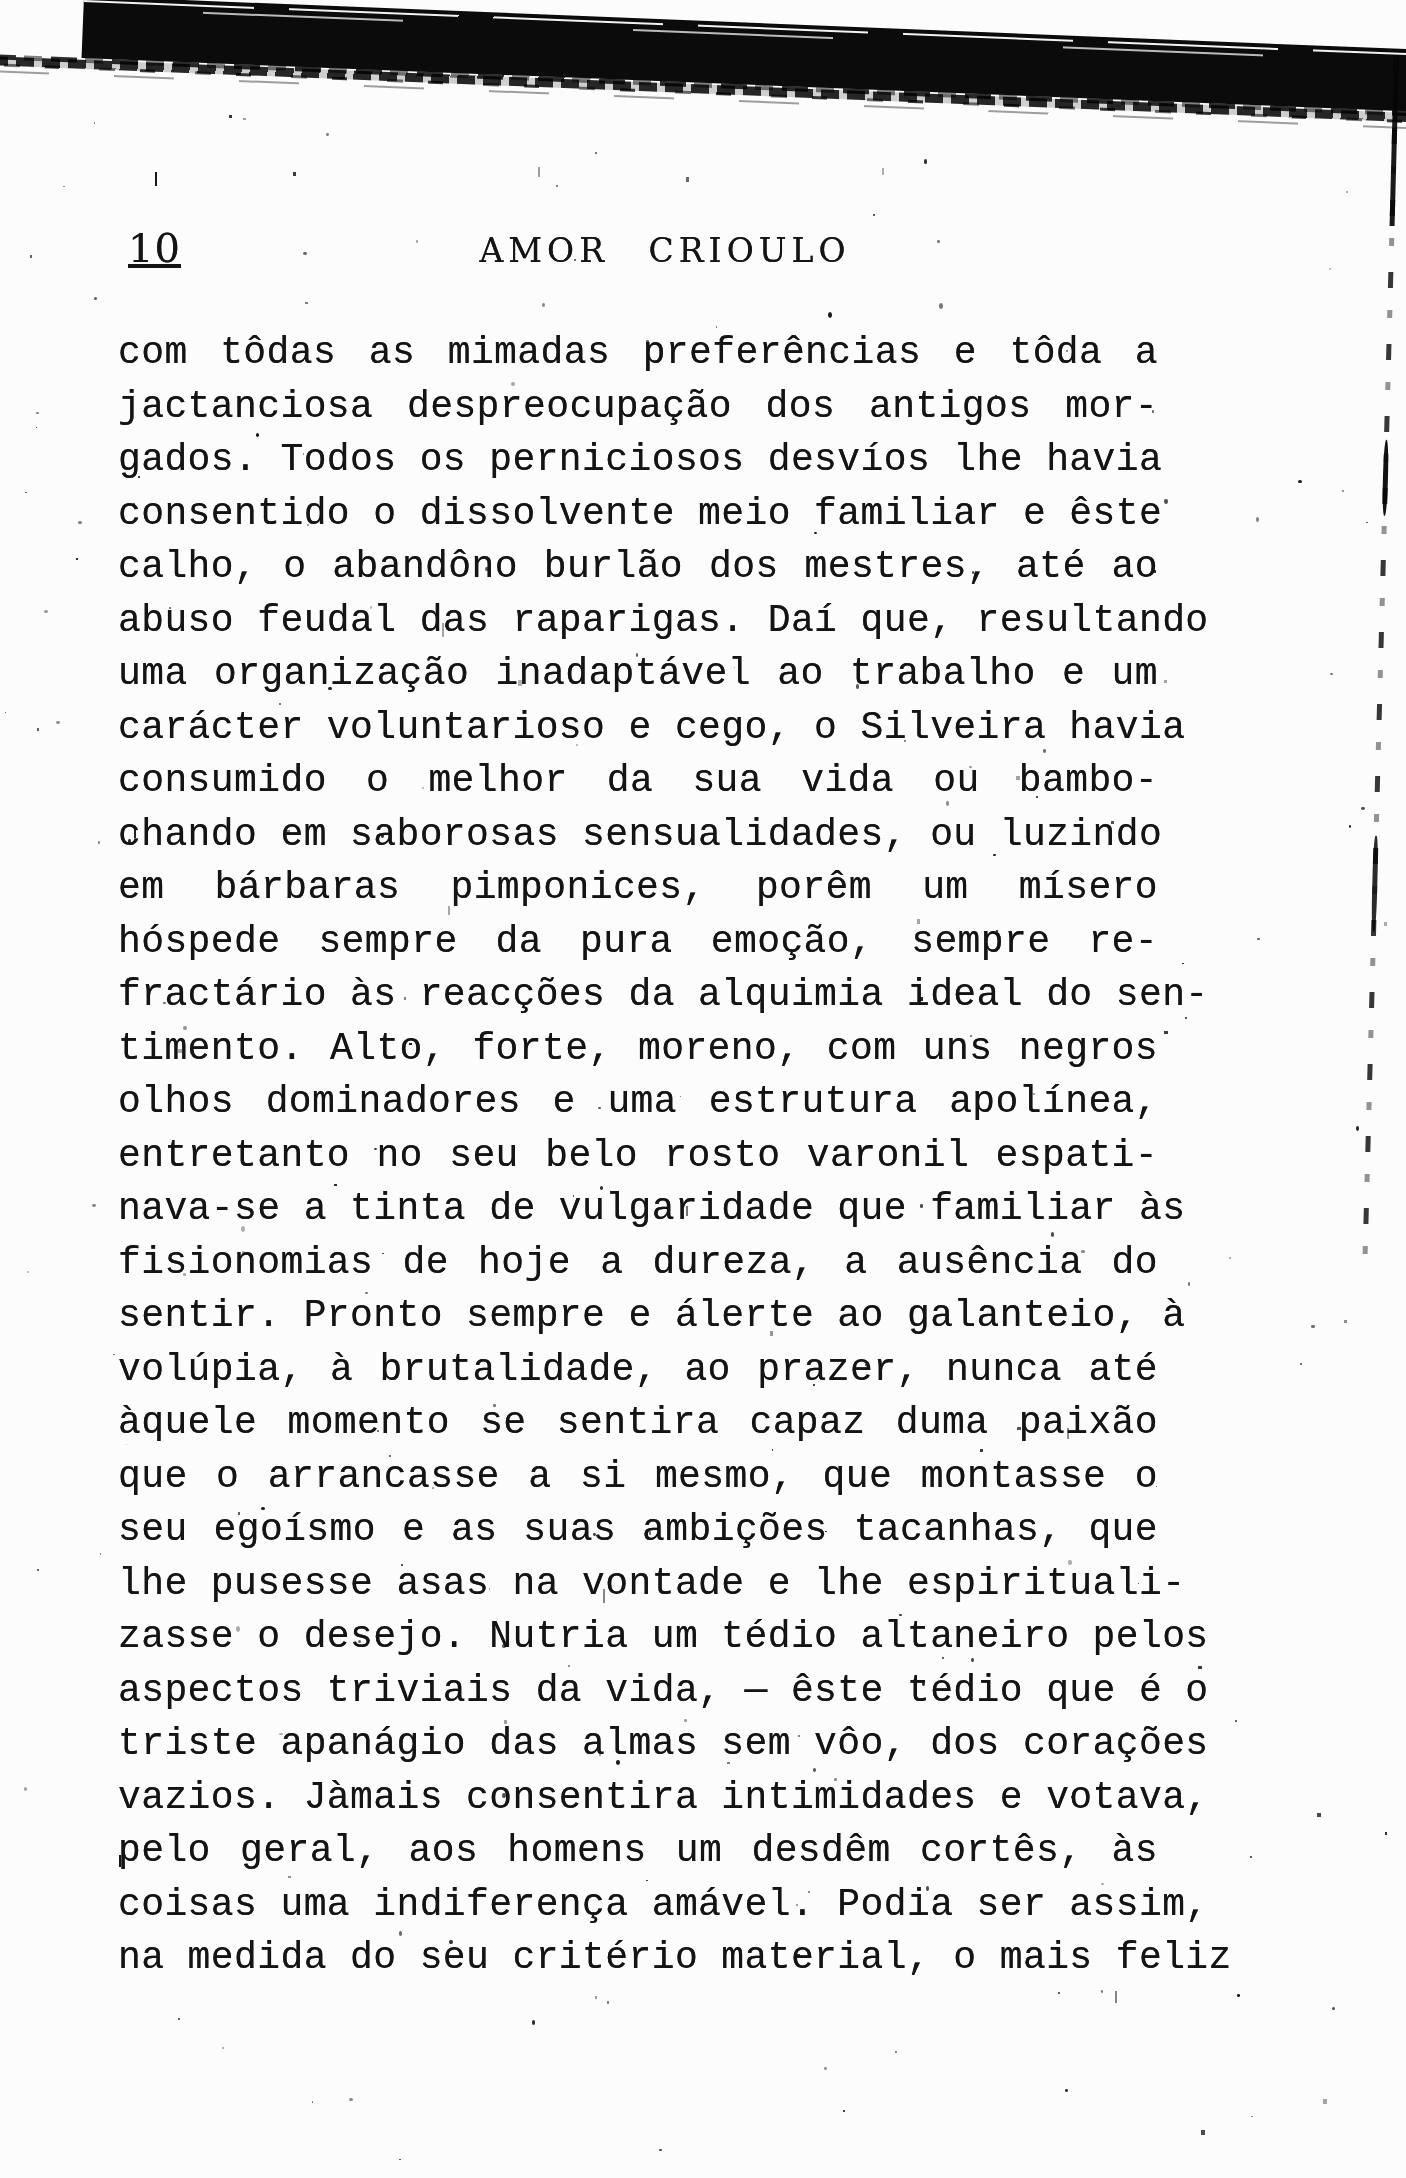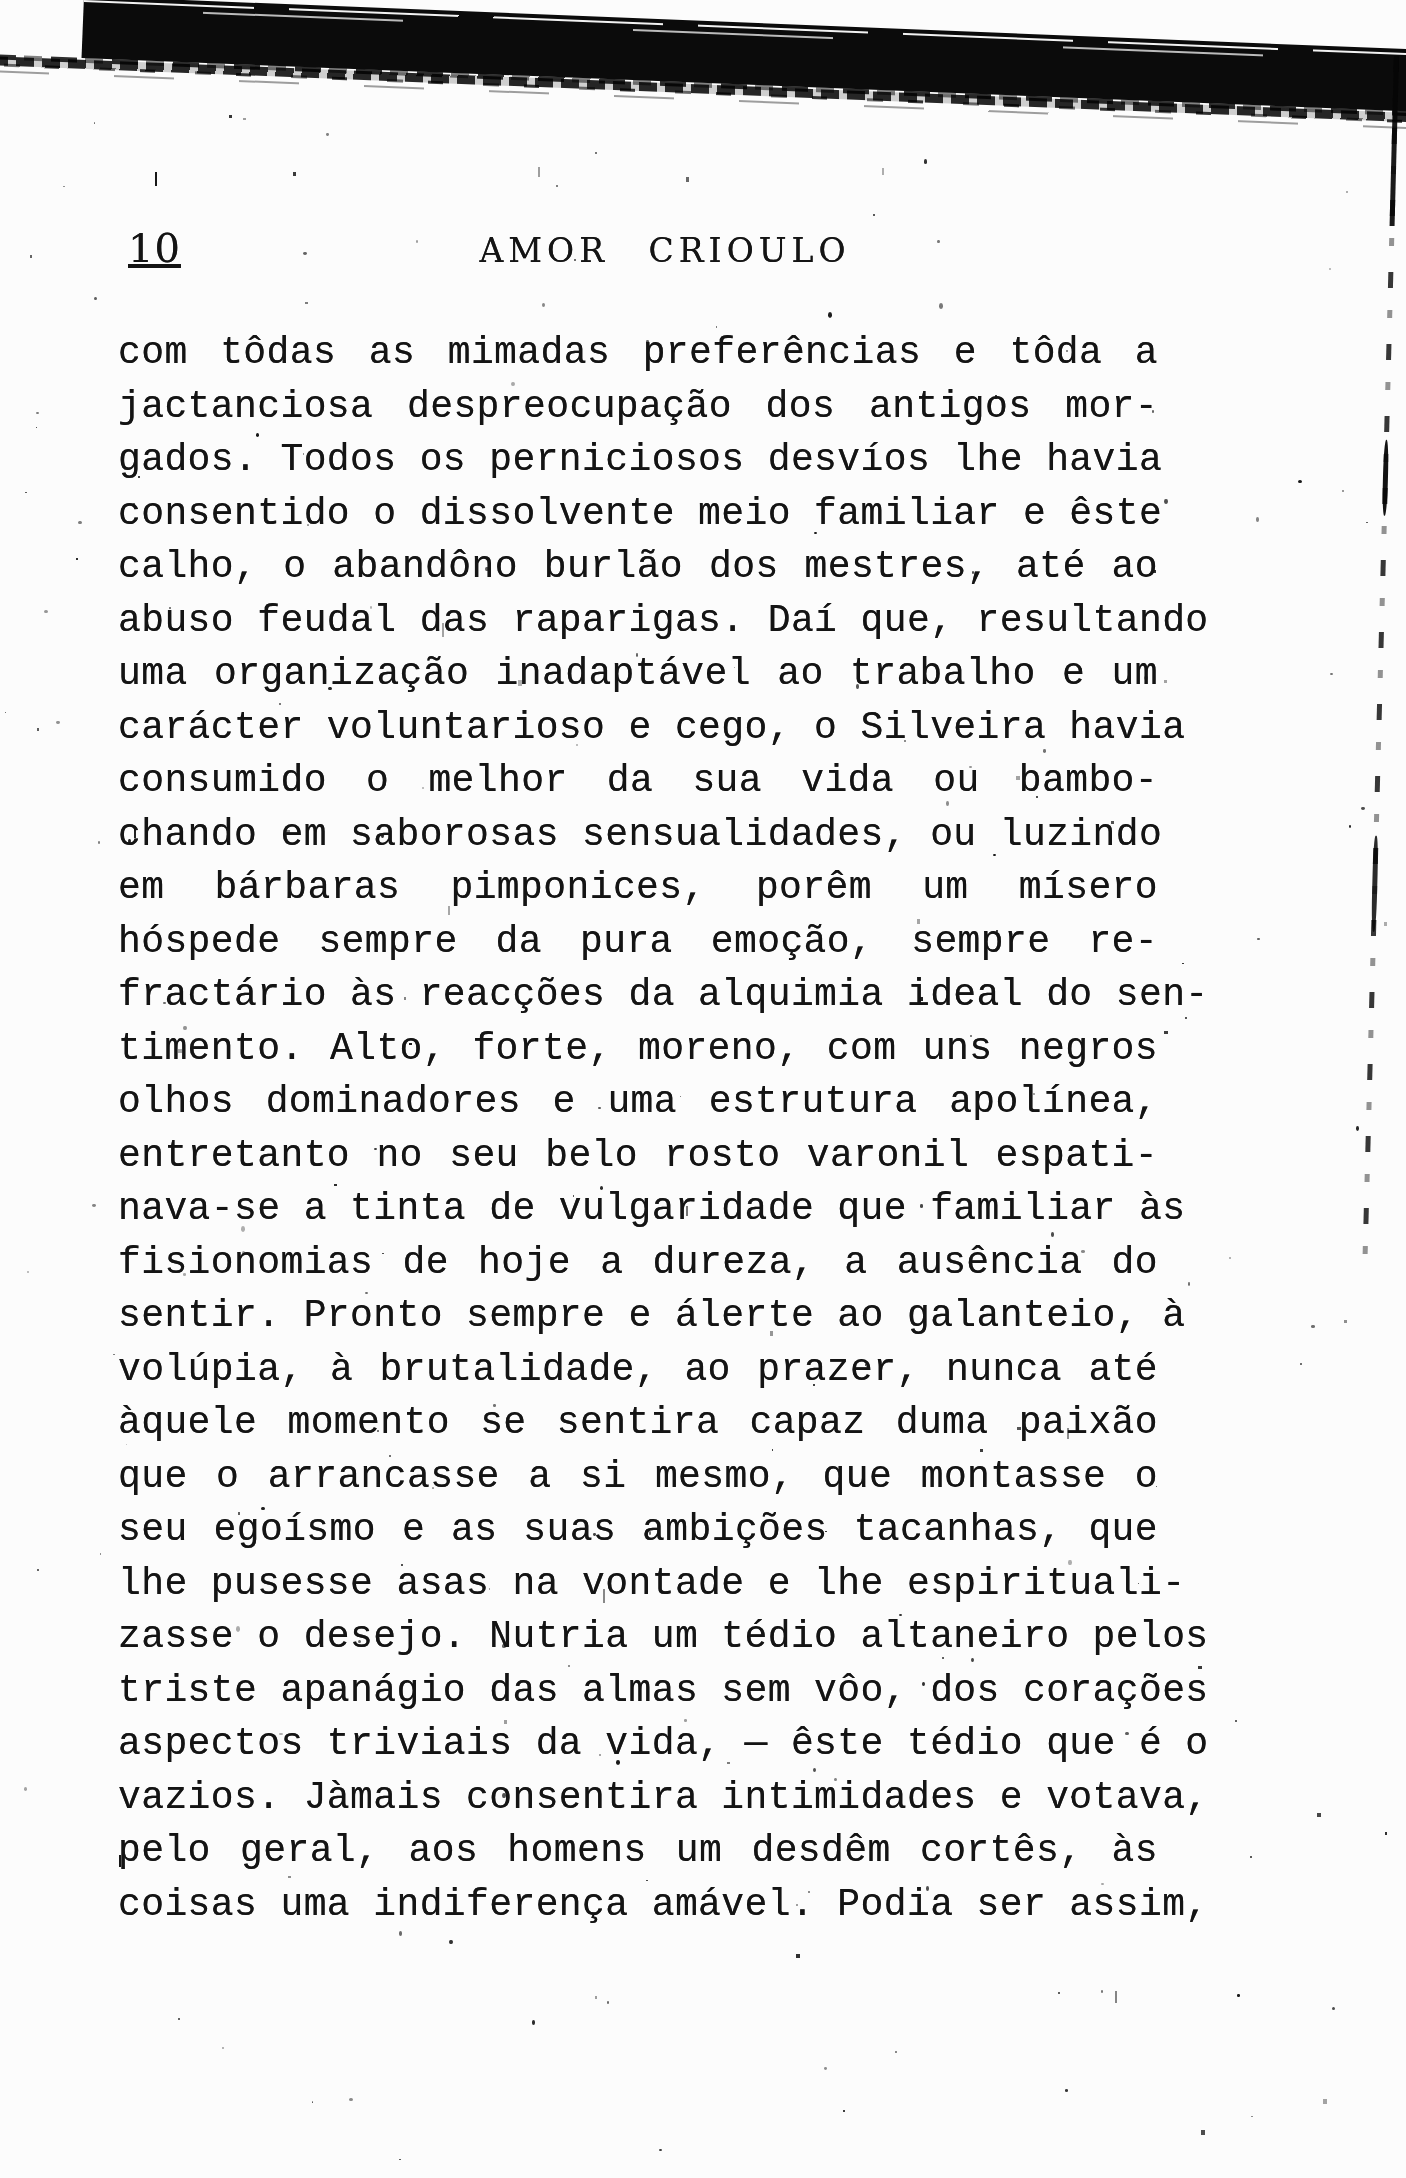--- a/index.html
+++ b/index.html
@@ -363,20 +363,21 @@
       <div class="text-line">entretanto no seu belo rosto varonil espati-</div>
       <div class="text-line">nava-se a tinta de vulgaridade que familiar às</div>
       <div class="text-line">fisionomias de hoje a dureza, a ausência do</div>
       <div class="text-line">sentir. Pronto sempre e álerte ao galanteio, à</div>
       <div class="text-line">volúpia, à brutalidade, ao prazer, nunca até</div>
       <div class="text-line">àquele momento se sentira capaz duma paixão</div>
       <div class="text-line">que o arrancasse a si mesmo, que montasse o</div>
       <div class="text-line">seu egoísmo e as suas ambições tacanhas, que</div>
       <div class="text-line">lhe pusesse asas na vontade e lhe espirituali-</div>
       <div class="text-line">zasse o desejo. Nutria um tédio altaneiro pelos</div>
+      <div class="text-line">aspectos triviais da vida, — êste tédio que é o</div>
       <div class="text-line">triste apanágio das almas sem vôo, dos corações</div>
-      <div class="text-line">aspectos triviais da vida, — êste tédio que é o</div>
       <div class="text-line">vazios. Jàmais consentira intimidades e votava,</div>
       <div class="text-line">pelo geral, aos homens um desdêm cortês, às</div>
       <div class="text-line">coisas uma indiferença amável. Podia ser assim,</div>
+      <div class="text-line">na medida do seu critério material, o mais feliz</div>
     </div>
 
 </div>
 
 </body></html>

